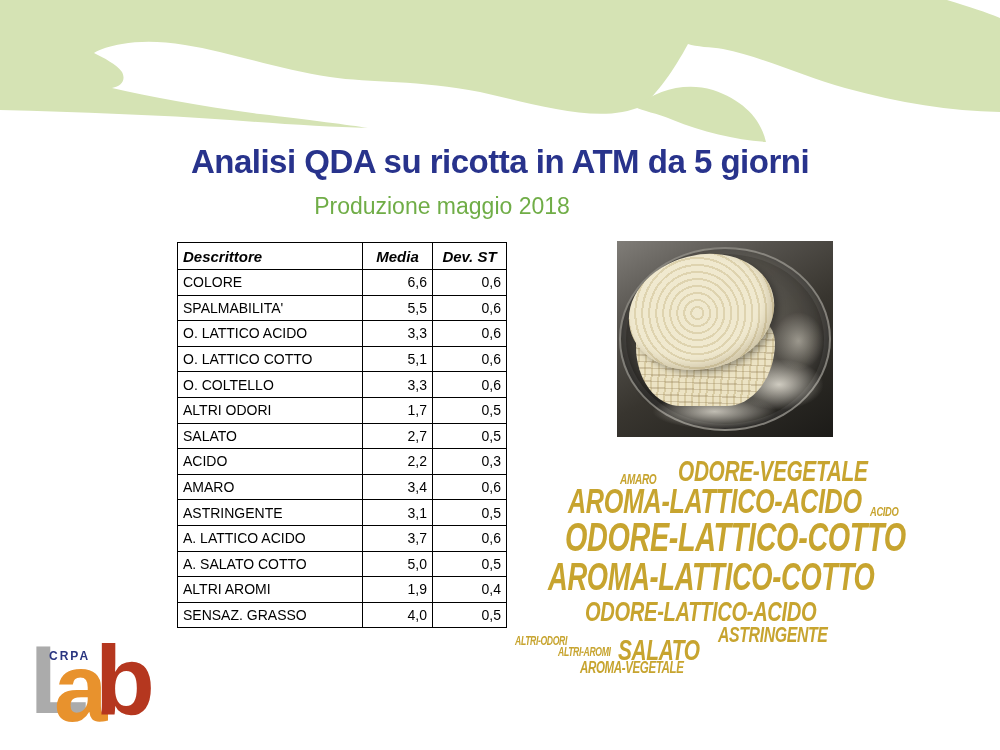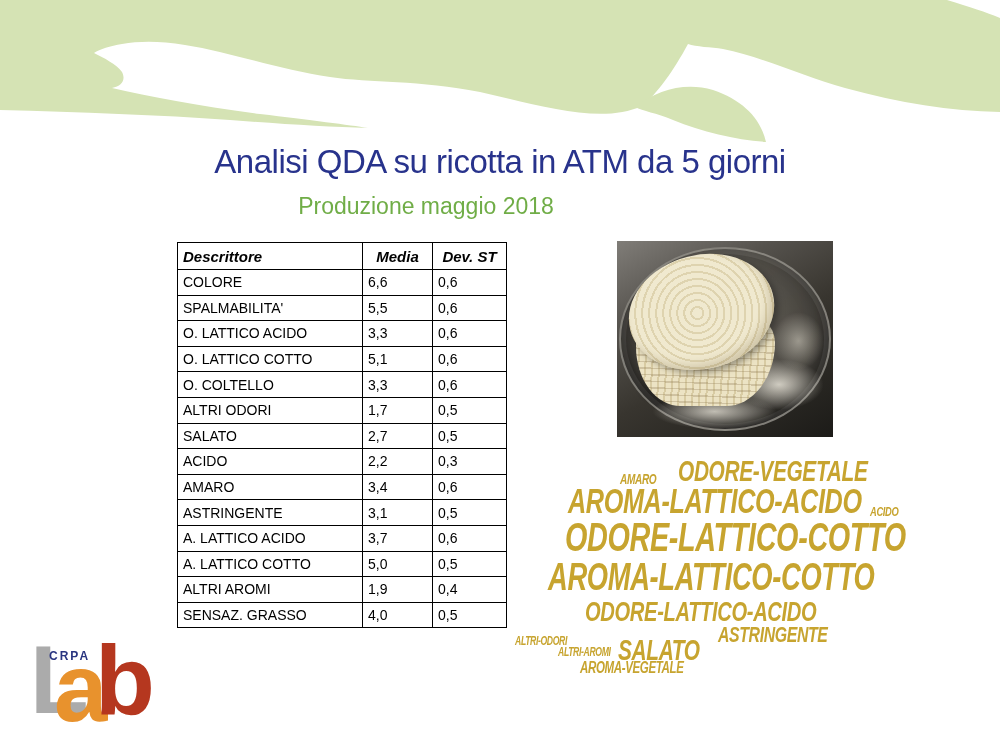--- a/index.html
+++ b/index.html
@@ -5,35 +5,35 @@
   * { margin:0; padding:0; box-sizing:border-box; }
   html,body { width:1000px; height:750px; }
   body { font-family:"Liberation Sans", sans-serif; background:#ffffff; }
   .slide { position:relative; width:1000px; height:750px; background:#fff; overflow:hidden; }
 
   
   .wave-svg { position:absolute; left:0; top:0; width:1000px; height:150px; display:block; }
 
   
   .title { position:absolute; left:0; top:143px; width:1000px; text-align:center;
-           font-size:33px; font-weight:normal; letter-spacing:-0.5px; color:var(--title-color,#28338c); }
-  .subtitle { position:absolute; left:0; top:193px; width:852px; text-align:center;
+           font-size:33px; font-weight:bold; letter-spacing:-0.5px; color:var(--title-color,#28338c); }
+  .subtitle { position:absolute; left:16px; top:193px; width:852px; text-align:center;
               font-size:23px; font-weight:normal; color:var(--subtitle-color,#70ad47); }
 
   
   .qda-table { position:absolute; left:177px; top:242px; border-collapse:collapse;
                table-layout:fixed; background:#fff; }
   .qda-table th, .qda-table td { border:1.6px solid #000; padding:0 5px; vertical-align:middle;
                font-size:14px; color:#000; white-space:nowrap; overflow:hidden; }
   .qda-table th { height:27px; font-weight:bold; font-style:italic; font-size:15px; }
   .qda-table td { height:25.6px; }
   .col-desc { width:185px; text-align:left;margin-top:48px; }
   .col-num  { width:70px;  text-align:center; }
   .col-num2 { width:74px;  text-align:center; }
-  .qda-table td.c-num { text-align:left; }
+  .qda-table td.c-num { text-align:right; }
 
   
   .photo { position:absolute; left:617px; top:241px; width:216px; height:196px; overflow:hidden;
            background:linear-gradient(150deg,#807d78 0%,#55524d 28%,#38352f 55%,#1c1b18 100%); }
   .tray { position:absolute; left:1%; top:3%; width:98%; height:94%; border-radius:50%;
           border:2px solid rgba(216,213,204,0.45);
           background:radial-gradient(ellipse at 50% 42%, rgba(118,114,106,0.95) 0%, rgba(76,73,67,0.95) 52%, rgba(40,38,35,1) 100%);
           box-shadow:inset 0 0 0 5px rgba(255,255,255,0.07), inset 0 -10px 20px rgba(0,0,0,0.55); }
   .ric-shadow { position:absolute; left:8%; top:62%; width:72%; height:28%; border-radius:50%;
           background:radial-gradient(ellipse, rgba(0,0,0,0.55), rgba(0,0,0,0) 70%); }
@@ -158,21 +158,21 @@
           <td class="c-desc">ASTRINGENTE</td>
           <td class="c-num">3,1</td>
           <td class="c-num">0,5</td>
         </tr>
         <tr>
           <td class="c-desc">A. LATTICO ACIDO</td>
           <td class="c-num">3,7</td>
           <td class="c-num">0,6</td>
         </tr>
         <tr>
-          <td class="c-desc">A. LATTICO COTTO</td>
+          <td class="c-desc">A. SALATO COTTO</td>
           <td class="c-num">5,0</td>
           <td class="c-num">0,5</td>
         </tr>
         <tr>
           <td class="c-desc">ALTRI AROMI</td>
           <td class="c-num">1,9</td>
           <td class="c-num">0,4</td>
         </tr>
         <tr>
           <td class="c-desc">SENSAZ. GRASSO</td>

